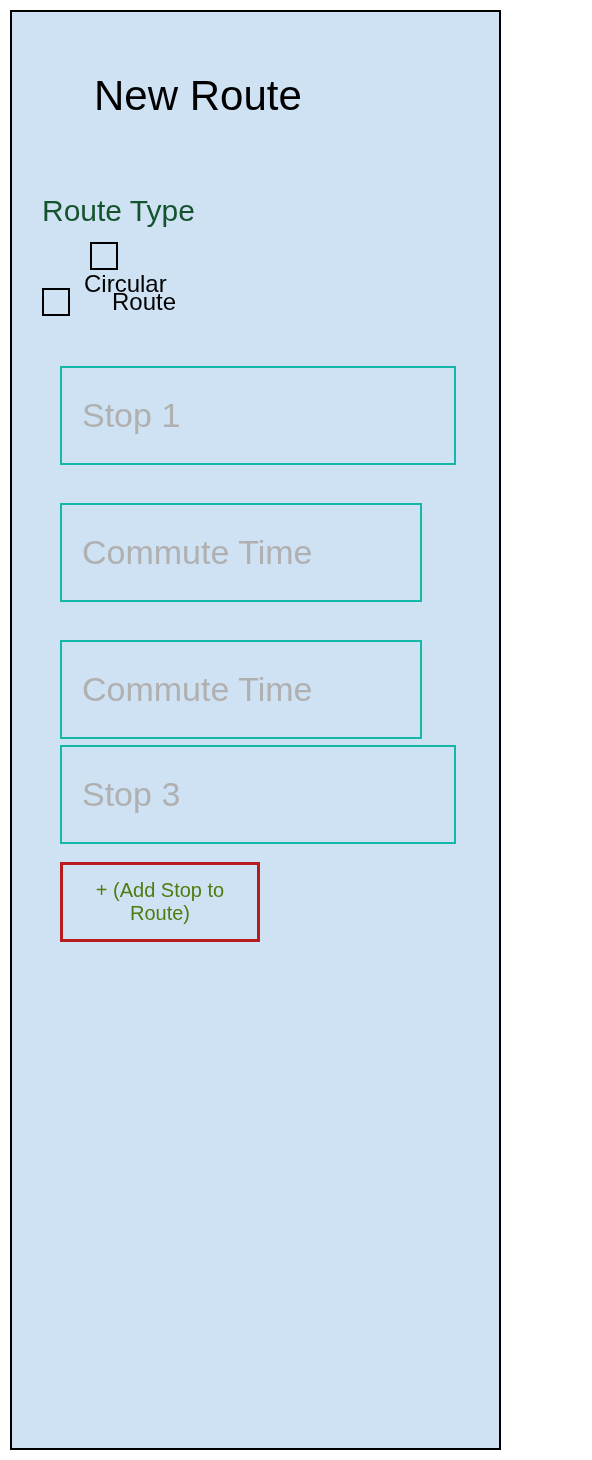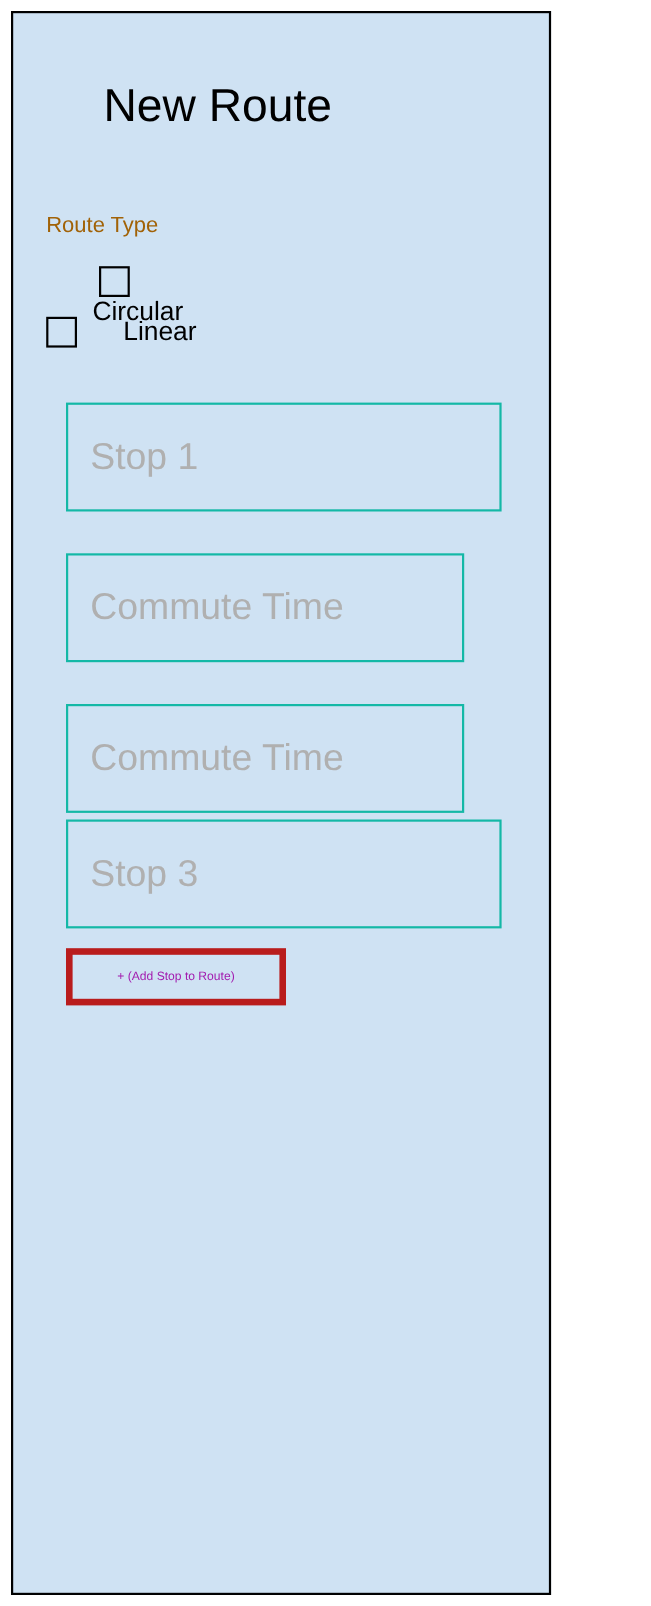--- a/index.html
+++ b/index.html
@@ -23,22 +23,22 @@
     }
     .title {
       font-size: 42px;
       font-weight: 400;
       color: #000;
       position: absolute;
       top: 60px;
       left: 82px;
     }
     .section-label {
-      font-size: 20px;
-      color: #a16207;
+      font-size: 30px;
+      color: #14532d;
       position: absolute;
       top: 182px;
       left: 30px;
     }
     .checkbox-row {
       position: absolute;
       left: 30px;
       display: flex;
       align-items: center;
     }
@@ -67,24 +67,24 @@
       background: transparent;
       font-size: 34px;
       color: #b0b0b0;
       padding: 28px 20px;
       margin-bottom: 6px;
       cursor: text;
     }
     .input-box.stop { width: 396px; }
     .input-box.commute { width: 362px; margin-top: 38px; }
     .add-button {
-      border: 6px solid #b91c1c;
+      border: 3px solid #b91c1c;
       background: transparent;
-      font-size: 11px;
-      color: #a21caf;
+      font-size: 20px;
+      color: #4d7c0f;
       padding: 14px 18px;
       width: 200px;
       text-align: center;
       margin-top: 18px;
       cursor: pointer;
     }
   </style>
 </head>
 <body>
 
@@ -94,21 +94,21 @@
 
   <div class="section-label">Route Type</div>
 
   <div class="checkbox-row row-1">
     <div class="checkbox"></div>
     <span class="checkbox-label">Circular</span>
   </div>
 
   <div class="checkbox-row row-2">
     <div class="checkbox"></div>
-    <span class="checkbox-label">Linear</span>
+    <span class="checkbox-label">Route</span>
   </div>
 
   <div class="stops-container">
     <div class="input-box stop">Stop 1</div>
     <div class="input-box commute">Commute Time</div>
     <div class="input-box commute">Commute Time</div>
     <div class="input-box stop">Stop 3</div>
 
     <div class="add-button">+ (Add Stop to Route)</div>
   </div>

